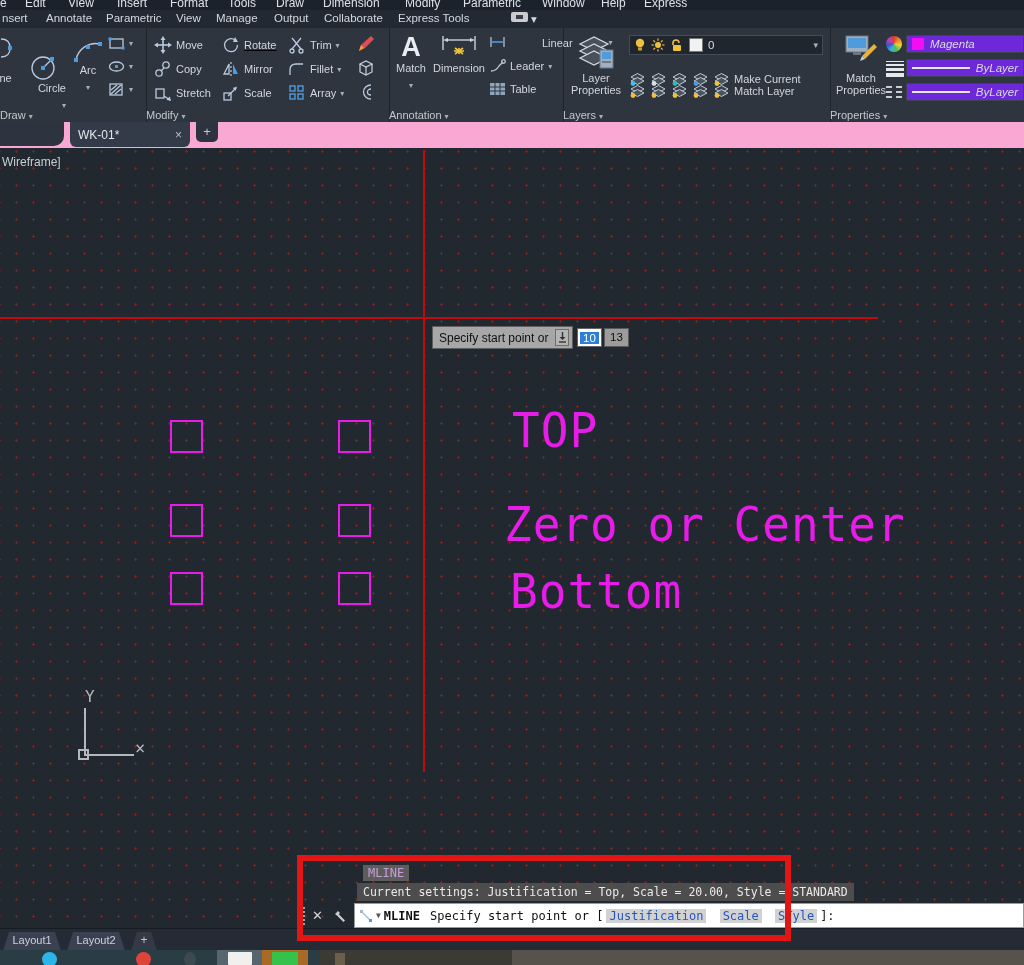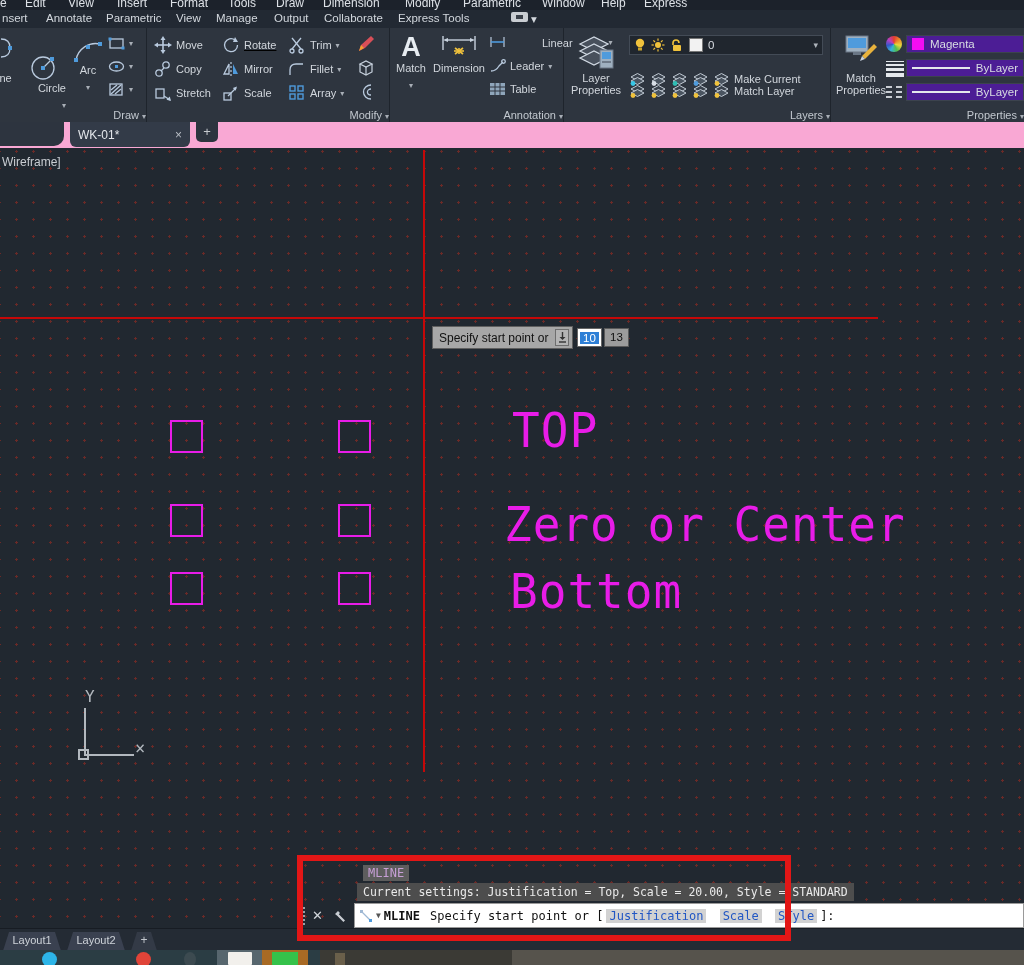--- a/index.html
+++ b/index.html
@@ -12,41 +12,41 @@
   #menubar span{position:absolute;top:-4px;font-size:12px;color:#dde1e6;white-space:nowrap;}
   
   #ribbontabs{left:0;top:10px;width:1024px;height:18px;background:#222933;z-index:30;}
   #ribbontabs span{position:absolute;top:2px;font-size:11.5px;color:#d3d8de;white-space:nowrap;}
   #rib-min{position:absolute;left:511px;top:4px;width:17px;height:10px;background:#c9cdd2;border-radius:2px;}
   #rib-min i{display:block;width:7px;height:4px;background:#3a4049;margin:3px auto 0;}
   #rib-min-arrow{position:absolute;left:531px;top:3px;color:#aeb4bc;font-size:8px;}
   
   #ribbon{left:0;top:28px;width:1024px;height:94px;background:#2e353f;z-index:30;border-bottom:1px solid #1a1f26;}
   .panel{position:absolute;top:0;height:94px;border-right:1px solid #1e242c;}
-  .plabel{position:absolute;bottom:1px;left:0;right:0;text-align:right;font-size:11px;color:#c2c8cf;}
+  .plabel{position:absolute;bottom:1px;left:0;right:0;text-align:left;font-size:11px;color:#c2c8cf;}
   .plabel b{font-weight:normal;font-size:8px;color:#a8aeb6;margin-left:3px;}
   .tool-label{font-size:11px;color:#d2d7dd;white-space:nowrap;}
   .dd{font-size:8px;color:#a8aeb6;}
   .bigbtn{position:absolute;text-align:center;}
   .bigbtn .tool-label{display:block;}
   .rowbtn{position:absolute;display:flex;align-items:center;gap:4px;}
   svg{display:block;}
   .ic-stroke{stroke:#b9cade;fill:none;stroke-width:1.3;}
   .ic-blue{fill:#4f9bdc;}
   .ic-yellow{fill:#f0c23c;}
   
   #layer-combo{position:absolute;left:66px;top:7px;width:194px;height:20px;background:#20262e;
       border:1px solid #434b56;display:flex;align-items:center;gap:5px;padding:0 4px;box-sizing:border-box;}
   #layer-combo .lc-arrow{margin-left:auto;color:#aeb4bc;font-size:9px;}
   .swatch-white{width:12px;height:12px;background:#f2f2f2;border:1px solid #777;}
   .layer-name{font-size:11.5px;color:#d8dce2;}
   .mini-row{position:absolute;display:flex;align-items:center;gap:4px;}
   
-  .psel{position:absolute;left:76px;width:118px;height:18px;background:#4c1d95;border:1px solid #3c434e;
-        display:flex;align-items:center;gap:6px;padding:0 5px;box-sizing:border-box;font-size:11.5px;color:#d8dce2;}
+  .psel{position:absolute;left:76px;width:118px;height:18px;background:#6d28d9;border:1px solid #3c434e;
+        display:flex;align-items:center;gap:6px;padding:0 5px;box-sizing:border-box;font-size:11.5px;color:#d8dce2;font-style:italic;}
   .swatch-magenta{width:12px;height:12px;background:#f30df3;}
   .bylayer-line{flex:1;height:2px;background:#e4e8ec;}
   .colorwheel{width:16px;height:16px;border-radius:50%;
      background:conic-gradient(#e23d30,#ec8d2a,#e8d43c,#55bf4b,#35b4d8,#3558c8,#b83fc4,#e23d30);}
   .lw-stack i{display:block;background:#e4e8ec;margin:2px 0;}
   .lt-stack i{display:block;border-top:2px dashed #c8cdd3;margin:3px 0;width:16px;}
   
   #filetabs{left:0;top:122px;width:1024px;height:26px;background:#f9a8d4;z-index:30;}
   #tab-prev{position:absolute;left:0;top:0;width:64px;height:24px;background:#2d343f;border-radius:0 0 10px 0;}
   #tab-active{position:absolute;left:70px;top:0;width:120px;height:25px;background:#333b48;border-radius:0 0 6px 6px;

